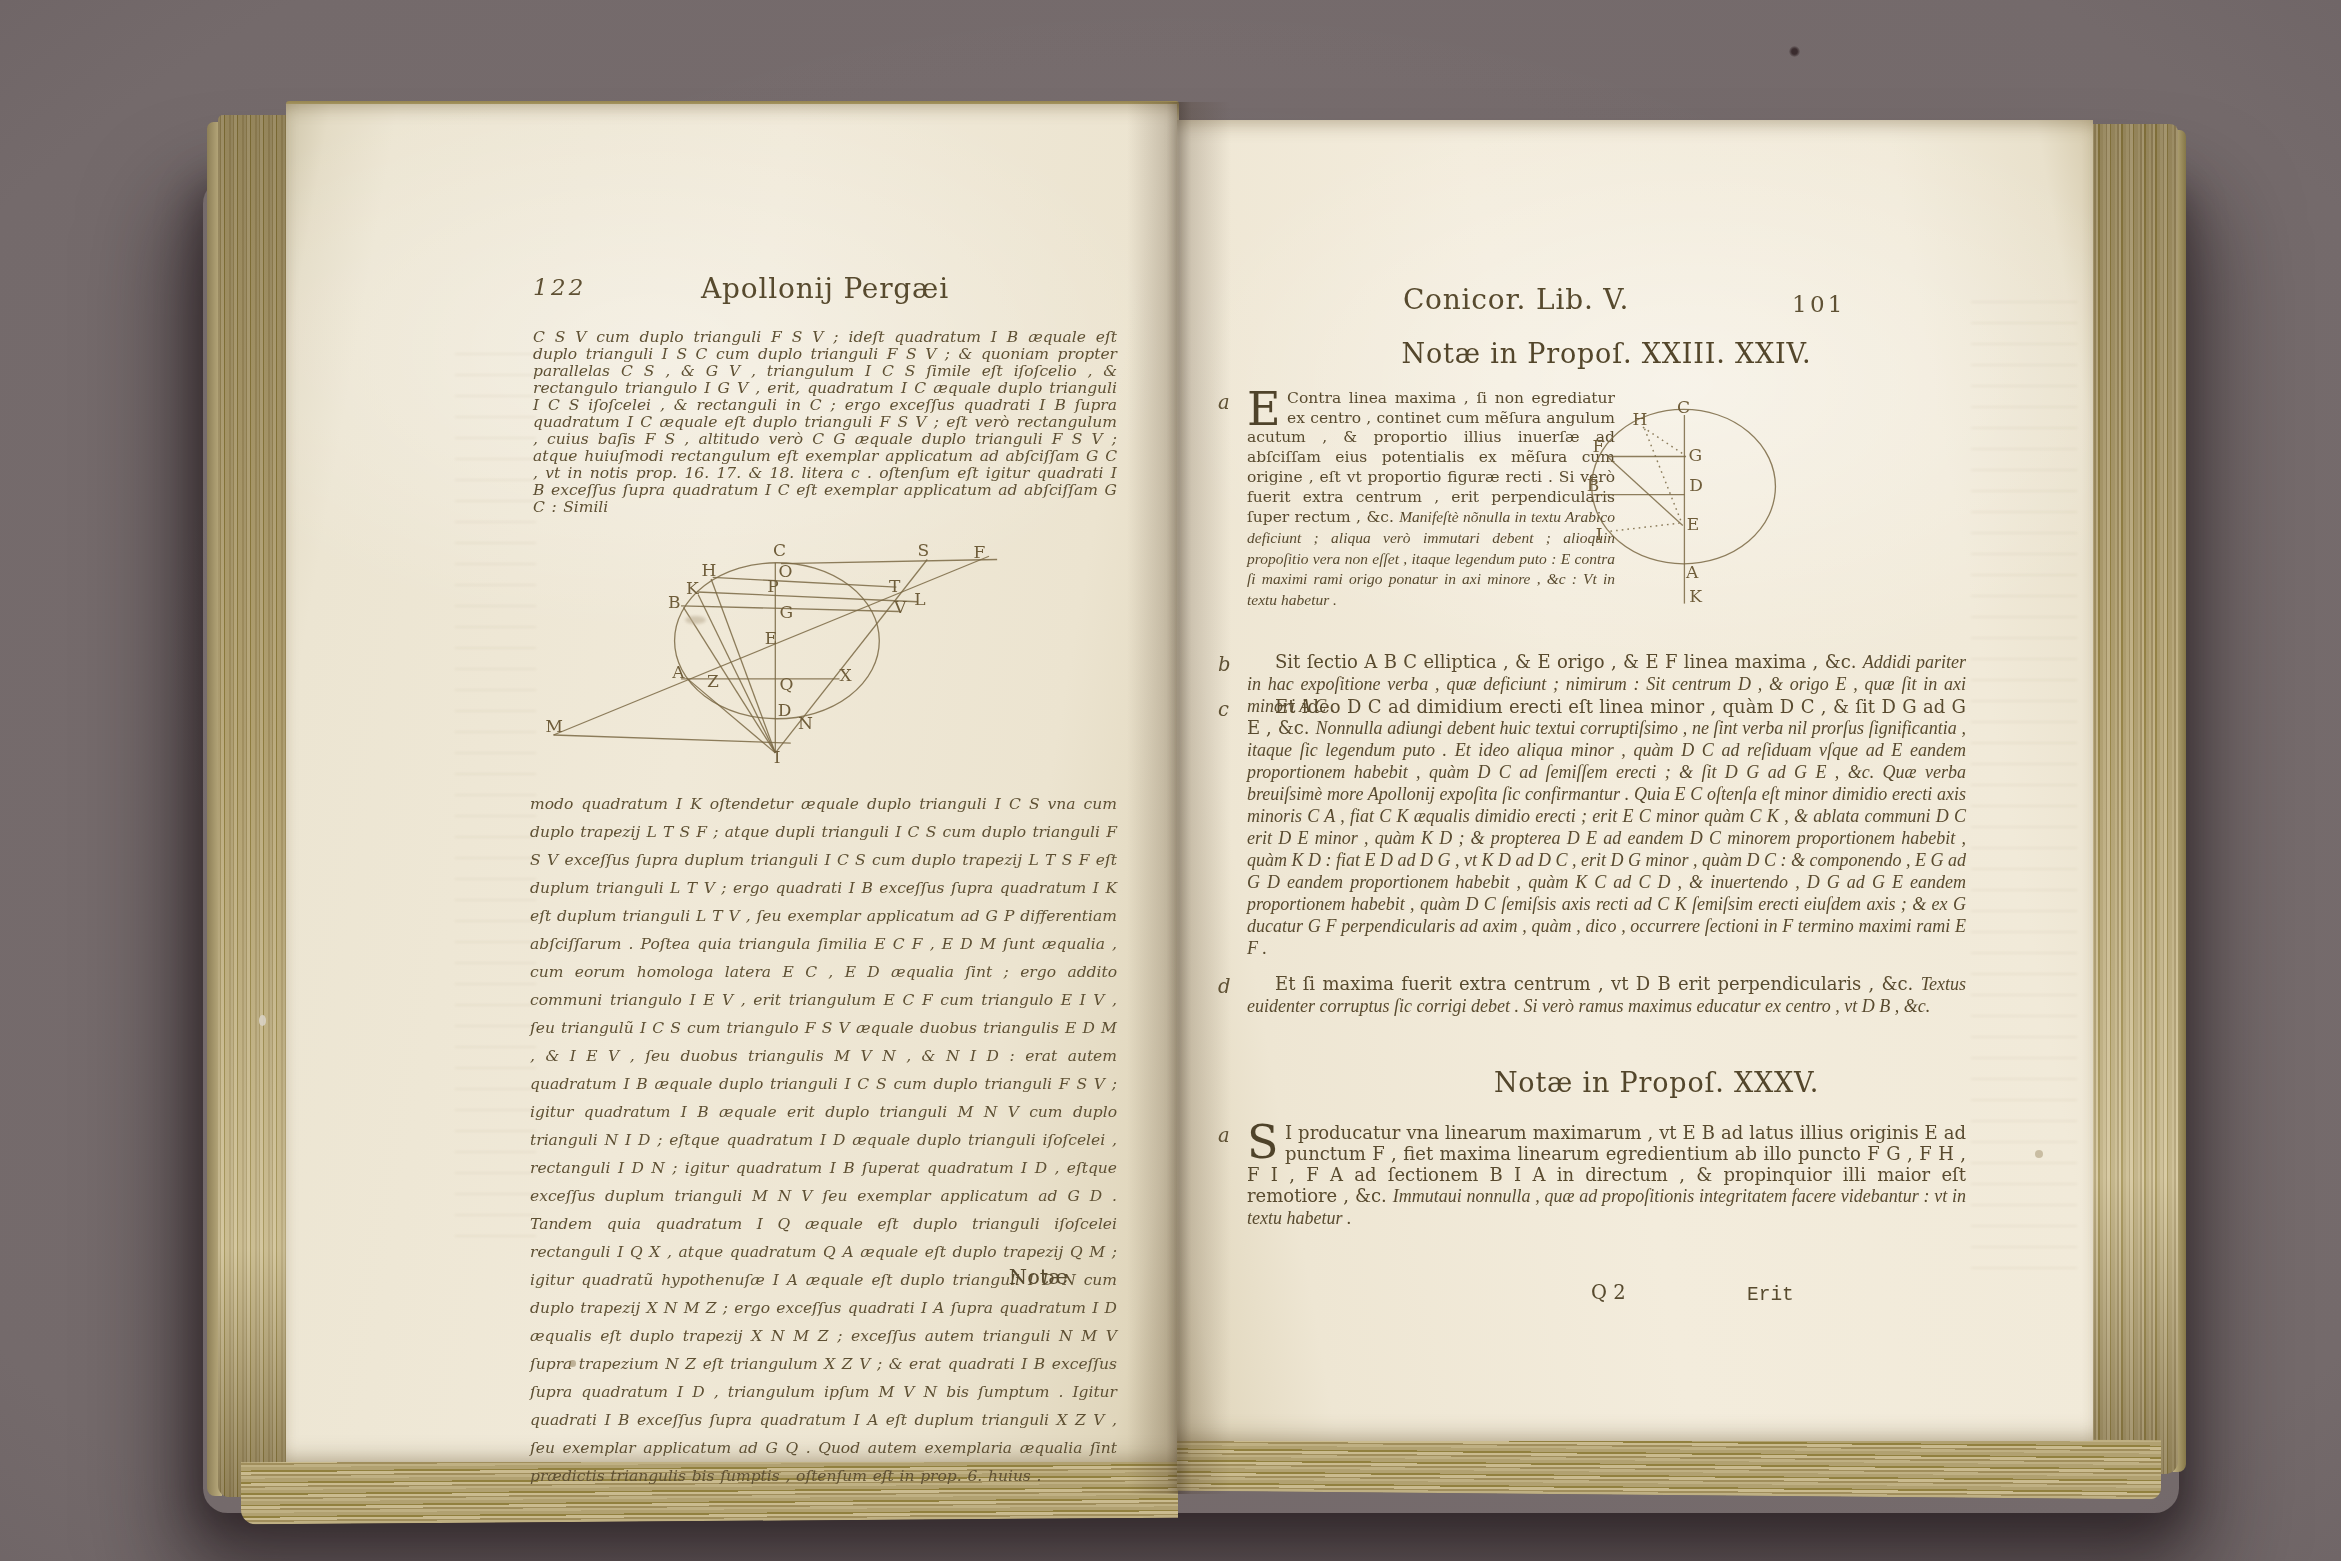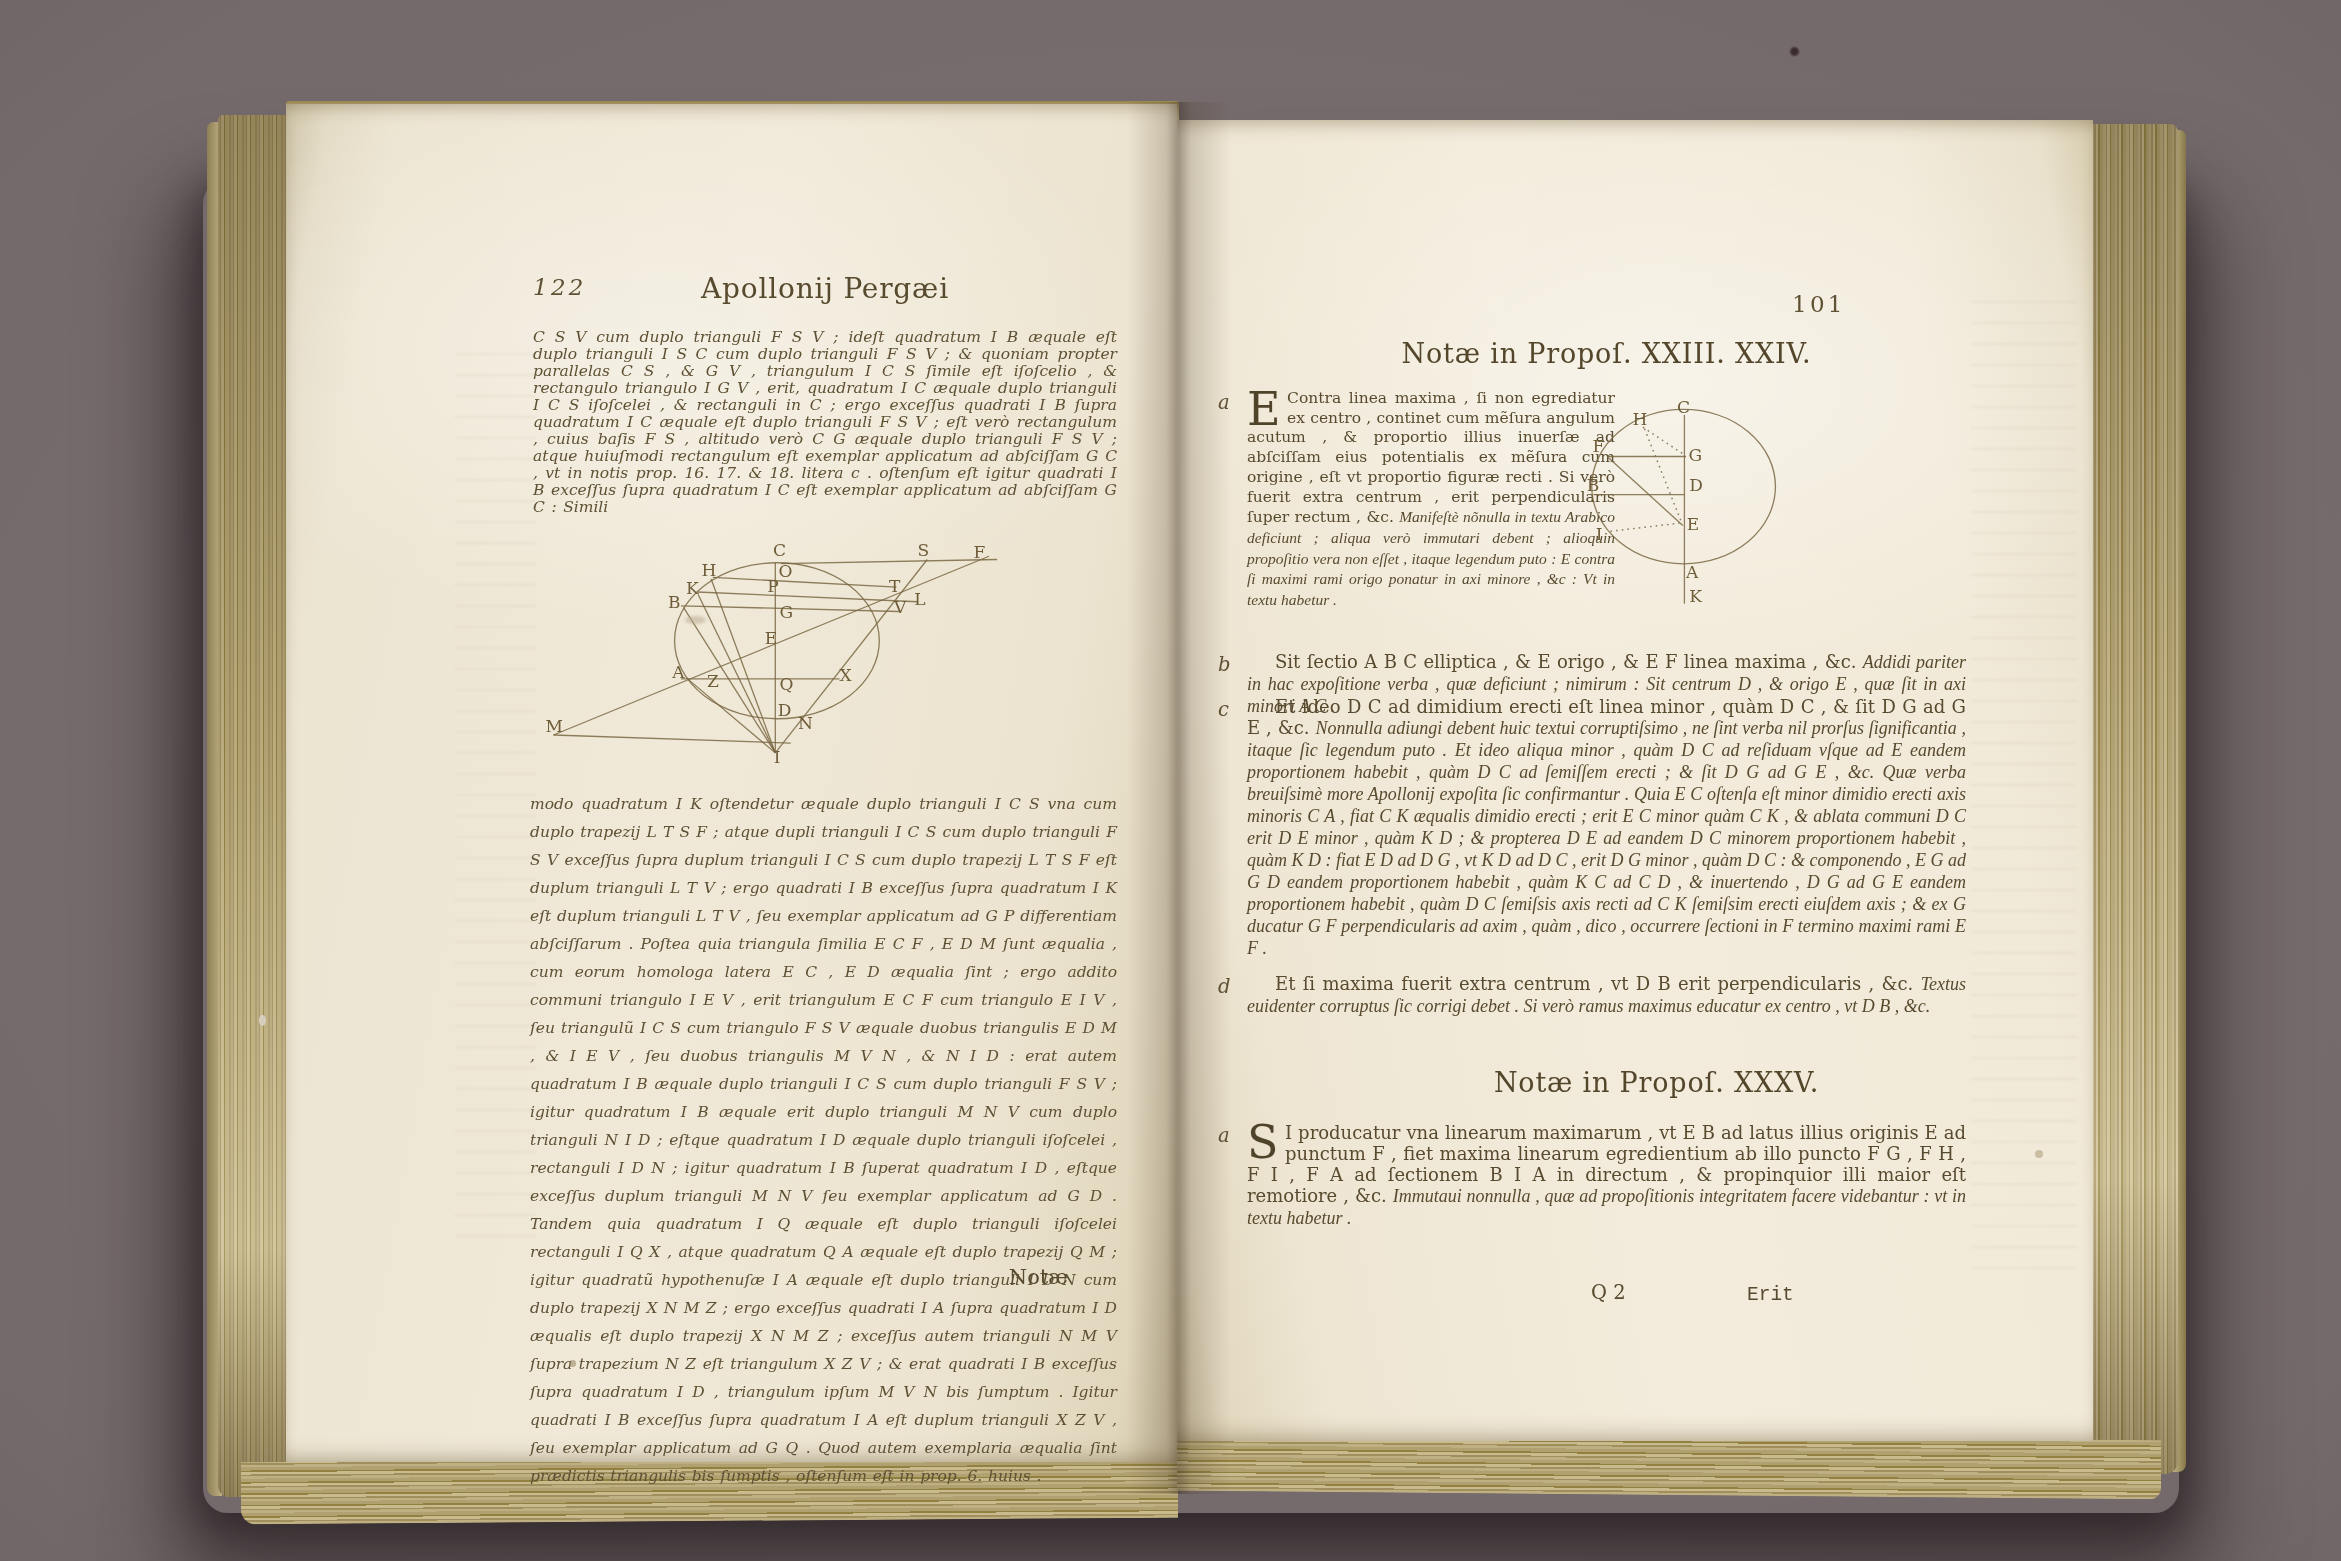--- a/index.html
+++ b/index.html
@@ -134,20 +134,21 @@
       <text x="537" y="38" class="fig-label">F</text>
       <text x="433" y="80" class="fig-label">T</text>
       <text x="464" y="96" class="fig-label">L</text>
       <text x="439" y="106" class="fig-label">V</text>
     </svg>
 
   <p class="abs body-it2" style="left:530px;top:790px;width:587px;margin:0;">modo quadratum I K oſtendetur æquale duplo trianguli I C S vna cum duplo trapezij L T S F ; atque dupli trianguli I C S cum duplo trianguli F S V exceſſus ſupra duplum trianguli I C S cum duplo trapezij L T S F eſt duplum trianguli L T V ; ergo quadrati I B exceſſus ſupra quadratum I K eſt duplum trianguli L T V , ſeu exemplar applicatum ad G P differentiam abſciſſarum . Poſtea quia triangula ſimilia E C F , E D M ſunt æqualia , cum eorum homologa latera E C , E D æqualia ſint ; ergo addito communi triangulo I E V , erit triangulum E C F cum triangulo E I V , ſeu triangulũ I C S cum triangulo F S V æquale duobus triangulis E D M , &amp; I E V , ſeu duobus triangulis M V N , &amp; N I D : erat autem quadratum I B æquale duplo trianguli I C S cum duplo trianguli F S V ; igitur quadratum I B æquale erit duplo trianguli M N V cum duplo trianguli N I D ; eſtque quadratum I D æquale duplo trianguli iſoſcelei , rectanguli I D N ; igitur quadratum I B ſuperat quadratum I D , eſtque exceſſus duplum trianguli M N V ſeu exemplar applicatum ad G D . Tandem quia quadratum I Q æquale eſt duplo trianguli iſoſcelei rectanguli I Q X , atque quadratum Q A æquale eſt duplo trapezij Q M ; igitur quadratũ hypothenuſæ I A æquale eſt duplo trianguli I D N cum duplo trapezij X N M Z ; ergo exceſſus quadrati I A ſupra quadratum I D æqualis eſt duplo trapezij X N M Z ; exceſſus autem trianguli N M V ſupra trapezium N Z eſt triangulum X Z V ; &amp; erat quadrati I B exceſſus ſupra quadratum I D , triangulum ipſum M V N bis ſumptum . Igitur quadrati I B exceſſus ſupra quadratum I A eſt duplum trianguli X Z V , ſeu exemplar applicatum ad G Q . Quod autem exemplaria æqualia ſint prædictis triangulis bis ſumptis , oſtenſum eſt in prop. 6. huius .</p>
 
   <div class="abs catchword" style="left:533px;top:1265px;width:584px;text-align:right;padding-right:49px;box-sizing:border-box;">Notæ</div>
 
+  <div class="abs runtitle" style="left:1272px;top:283px;width:488px;">Conicor. Lib. V.</div>
   <div class="abs pagenum" style="left:1792px;top:291px;">101</div>
 
   <div class="abs heading" style="left:1247px;top:338px;width:719px;">Notæ in Propoſ. XXIII. XXIV.</div>
 
   <div class="abs" style="left:1247px;top:389px;width:368px;">
     <span class="margin-letter">a</span>
     <p class="note note-col" style="margin:0;">
       <span class="dropcap">E</span><span>Contra linea maxima , ſi non egrediatur ex centro , continet cum mẽſura angulum acutum , &amp; proportio illius inuerſæ ad abſciſſam eius potentialis ex mẽſura cum origine , eſt vt proportio figuræ recti . Si verò fuerit extra centrum , erit perpendicularis ſuper rectum , &amp;c. </span><span class="it">Manifeſtè nõnulla in textu Arabico deficiunt ; aliqua verò immutari debent ; alioquin propoſitio vera non eſſet , itaque legendum puto : E contra ſi maximi rami origo ponatur in axi minore , &amp;c : Vt in textu habetur .</span>
     </p>
   </div>

